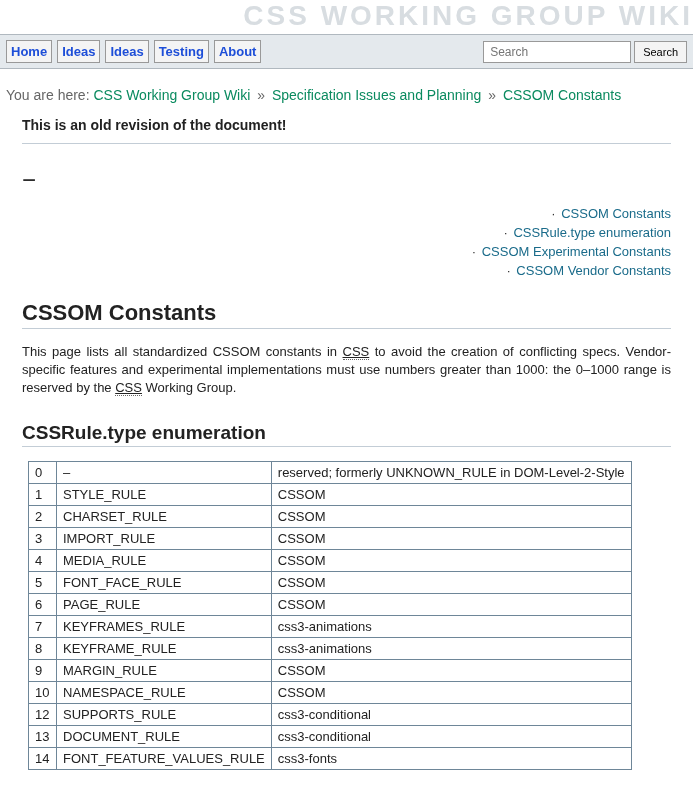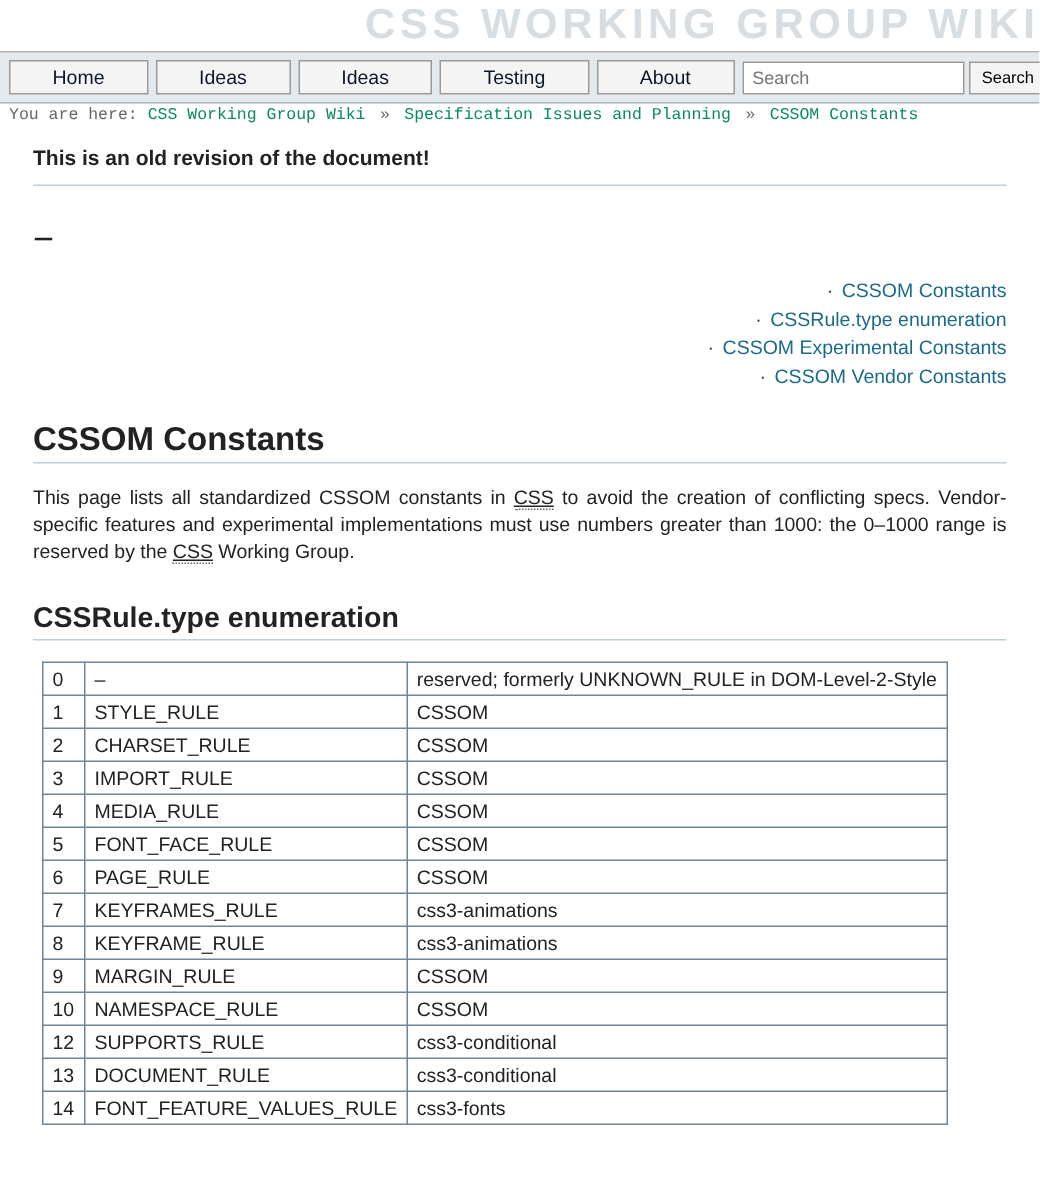--- a/index.html
+++ b/index.html
@@ -35,47 +35,47 @@
       gap: 5px;
     }
     .toolbar-right {
       margin-left: auto;
       display: flex;
       gap: 3px;
     }
     .nav-btn {
       background: #f4f4f4;
       border: 1px solid #999;
-      padding: 3px 28px;
+      padding: 3px 4px;
       font-size: 13px;
       font-family: inherit;
       cursor: pointer;
-      color: #0f172a;
+      color: #1d4ed8;
+      font-weight: bold;
     }
     .search-input {
       border: 1px solid #999;
       padding: 3px 6px;
       font-size: 12px;
       width: 148px;
       font-family: inherit;
       background: #fff;
     }
     .search-btn {
       border: 1px solid #999;
       background: #f4f4f4;
       padding: 3px 8px;
       font-size: 11px;
       font-family: inherit;
       cursor: pointer;
     }
     .breadcrumb {
-      font-size: 11px;
+      font-size: 14px;
       color: #666;
-      padding: 2px 6px 10px 6px;
-      font-family: Liberation Mono, monospace;
+      padding: 18px 6px 10px 6px;
     }
     .breadcrumb a {
       color: #0a8a5f;
       text-decoration: none;
     }
     .breadcrumb .sep {
       color: #666;
       margin: 0 3px;
     }
     .content {

